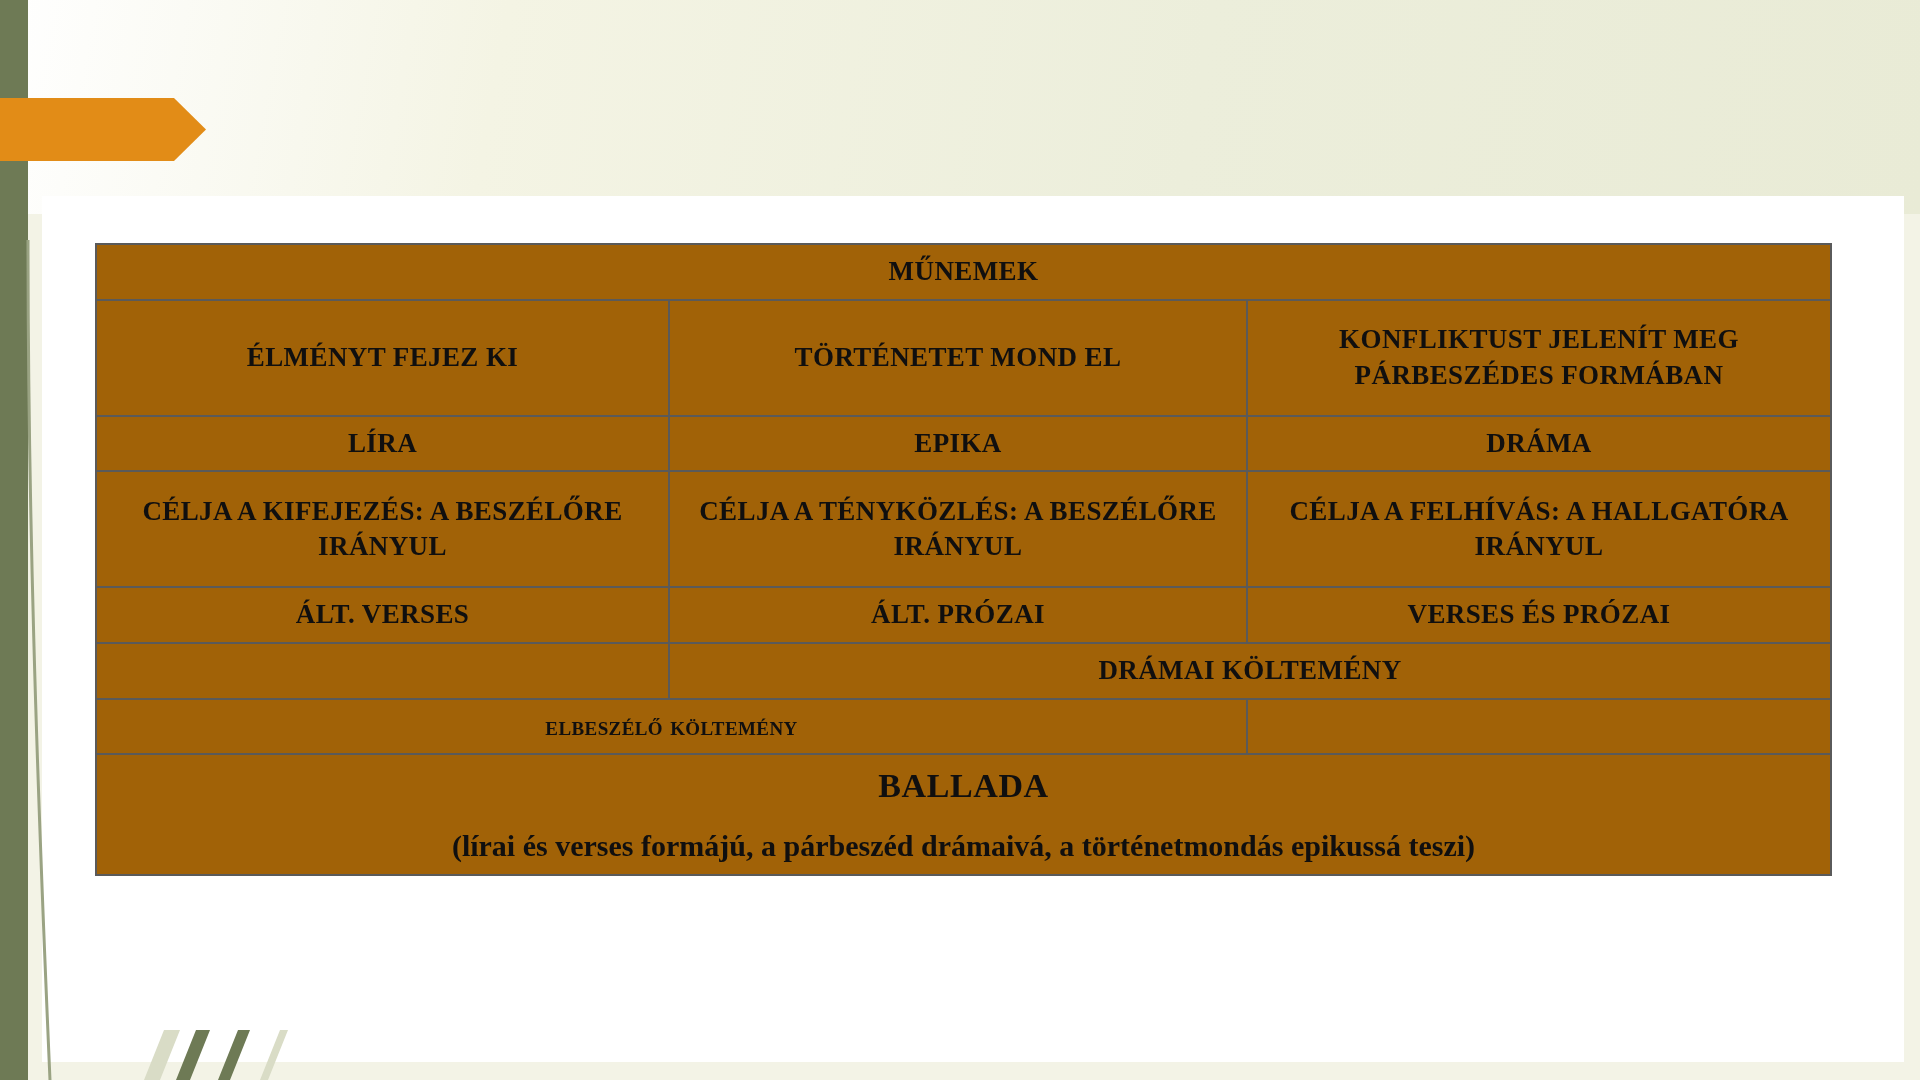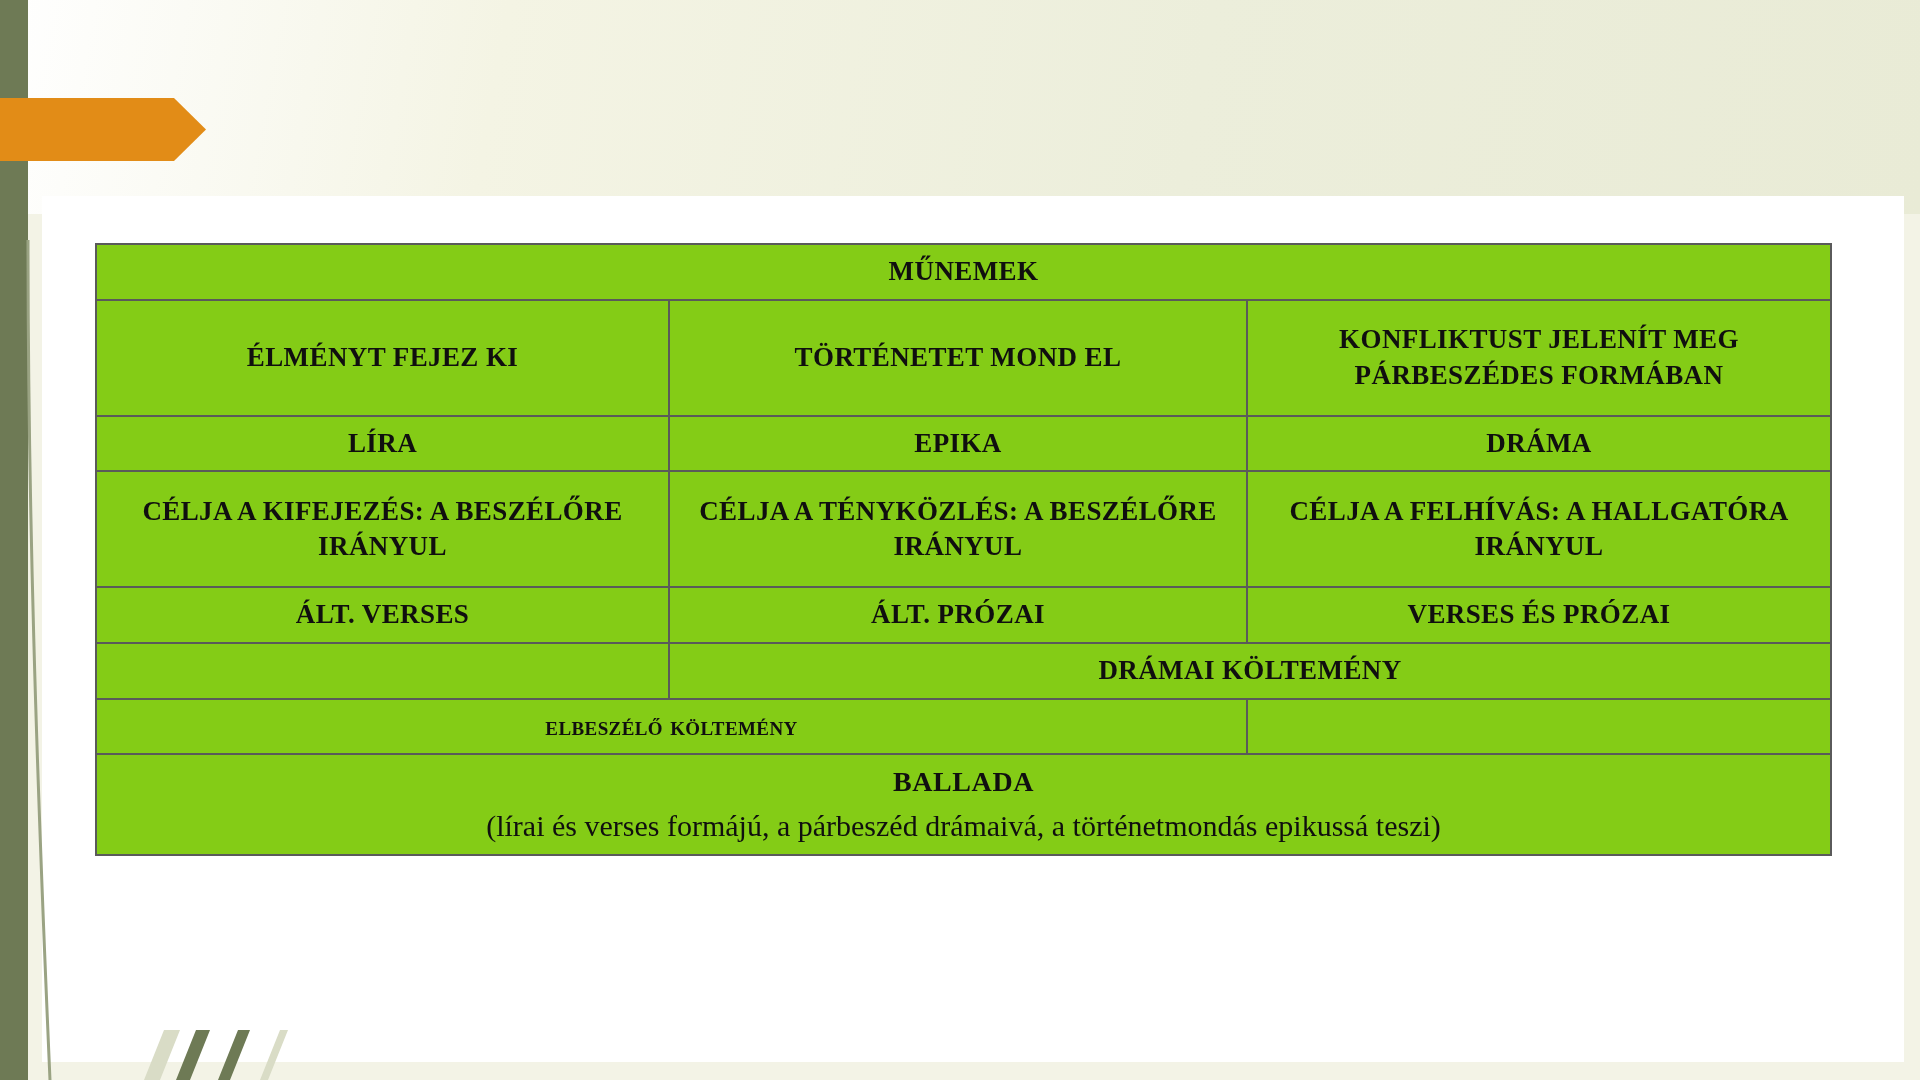--- a/index.html
+++ b/index.html
@@ -101,21 +101,21 @@
   .table-wrap {
     position: absolute;
     left: 95px;
     top: 243px;
     width: 1735px;
   }
   table.munemek {
     border-collapse: collapse;
     table-layout: fixed;
     width: 1735px;
-    background: #84cc16;
+    background: #a16207;
   }
   table.munemek td {
     border: 2px solid #5a5a5a;
     text-align: center;
     vertical-align: middle;
     color: #100f0f;
     font-weight: bold;
     font-size: 27px;
     line-height: 1.32;
     letter-spacing: 0.4px;
@@ -154,28 +154,28 @@
     font-size: 33px;
     letter-spacing: 0.5px;
   }
 
   
   td.ballada {
     padding: 14px 10px 18px 10px;
   }
   .ballada-title {
     font-weight: bold;
-    font-size: 28px;
+    font-size: 34px;
     letter-spacing: 0.6px;
   }
   .ballada-note {
-    font-weight: normal;
+    font-weight: bold;
     font-size: 30px;
     letter-spacing: 0;
-    margin-top: 6px;
+    margin-top: 18px;
     line-height: 1.25;
   }
 </style>
 </head>
 <body>
 
 <div class="slide">
 
   <div class="bg-wash"></div>
   <div class="bg-band"></div>

